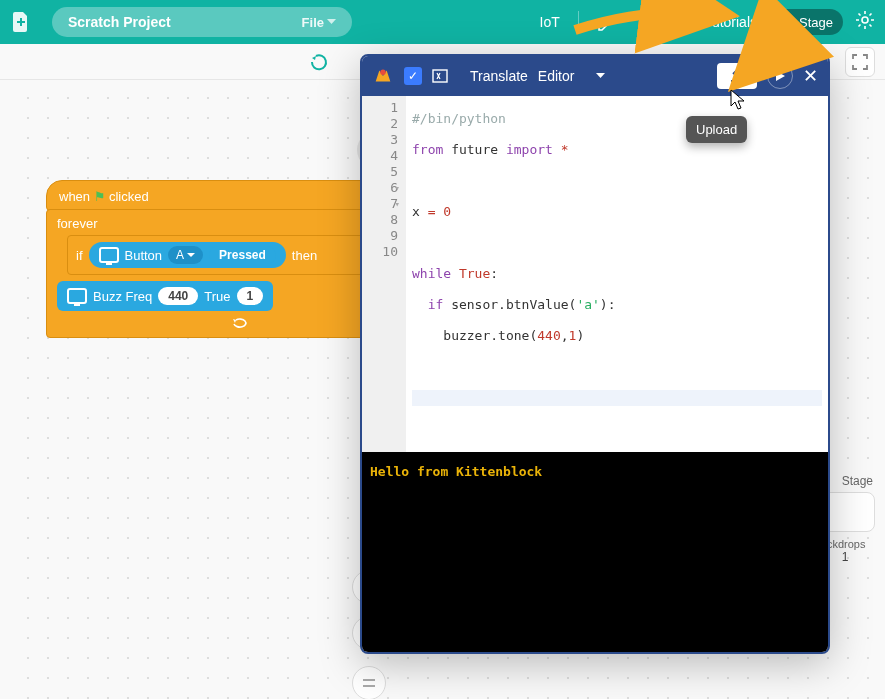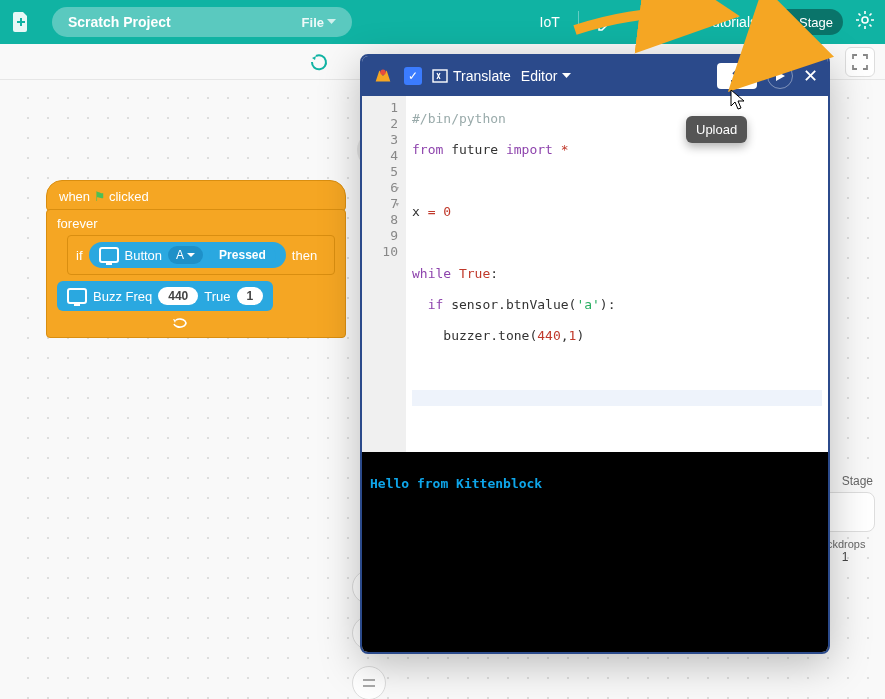--- a/index.html
+++ b/index.html
@@ -23,21 +23,21 @@
   .fullscreen { border:1px solid #ddd; border-radius:6px; width:30px; height:30px; display:flex; align-items:center; justify-content:center; cursor:pointer; background:#fff;}
   
   .workspace { position: relative; height: calc(699px - 44px - 36px); background: #f9f9f9; }
   .block-canvas { position: absolute; left: 10px; top: 0; right: 0; bottom: 0; background-image: radial-gradient(circle, #ddd 1px, transparent 1px); background-size: 20px 20px; background-position: 8px 8px; }
 
   
   .hat { position:absolute; left:36px; top:100px; }
   .blk { font-size:13px; color:#fff; font-weight:500; }
   .bhat { background:#f5a623; border:1px solid #d98e10; border-radius:16px 16px 4px 4px; padding:8px 12px 6px; min-width:120px; }
   .bhat .flag { color:#4cbf56; }
-  .forever { background:#f5a623; border:1px solid #d98e10; border-radius:4px; padding:6px 10px 26px 10px; margin-top:-2px; width:300px; position:relative; }
+  .forever { background:#f5a623; border:1px solid #d98e10; border-radius:4px; padding:6px 10px 26px 10px; margin-top:-2px; width:360px; position:relative; }
   .forever .lbl { margin-bottom:4px; display:block; }
   .forever .repeat-arrow { position:absolute; right:155px; bottom:6px; }
   .ifblk { background:#f5a623; border:1px solid #d98e10; border-radius:4px; padding:6px 8px 6px 8px; margin-left:10px; display:flex; align-items:center; gap:6px; }
   .sensor { background:#2aa8e0; border-radius:14px; padding:4px 10px; display:inline-flex; align-items:center; gap:6px; }
   .monitor-icon { width:20px; height:16px; border:2px solid #fff; border-radius:3px; position:relative; }
   .monitor-icon::after { content:""; position:absolute; left:50%; bottom:-4px; width:6px; height:2px; background:#fff; transform:translateX(-50%);}
   .dropdown-mini { background:#1e90c8; border-radius:10px; padding:2px 8px; font-size:12px; display:inline-flex; align-items:center; gap:3px; }
   .oplabel { background:#2aa8e0; border-radius:10px; padding:2px 10px; font-size:12px; font-weight:600; }
   .buzz { background:#2aa8e0; border-radius:6px; padding:6px 10px; margin-top:6px; display:inline-flex; align-items:center; gap:6px; }
   .numslot { background:#fff; color:#444; border-radius:12px; padding:2px 10px; font-size:12px; font-weight:600; }
@@ -53,41 +53,41 @@
   .rp-head { font-size:12px; color:#666; text-align:right; padding:4px 2px; }
   .rp-box { border:1px solid #ddd; border-radius:8px; height:40px; margin-bottom:6px; background:#fff; }
   .rp-label { font-size:11px; color:#666; text-align:center; }
   .rp-num { font-size:12px; color:#444; text-align:center; }
 
   
   .editor-panel { position:absolute; left:360px; top:54px; width:470px; height:600px; background:#fff; border:2px solid #2b4a8b; border-radius:8px; box-shadow:0 10px 40px rgba(0,0,0,.25); display:flex; flex-direction:column; overflow:hidden; }
   .ed-head { background:#2b4a8b; height:40px; display:flex; align-items:center; padding:0 10px; gap:10px; color:#fff; font-size:14px; }
   .ed-head .logo { width:22px; height:22px; }
   .ed-head .chk { width:18px; height:18px; background:#3b7cff; border-radius:3px; display:flex; align-items:center; justify-content:center; font-size:12px; }
-  .ed-head .item { display:flex; align-items:center; gap:5px; cursor:pointer; }
+  .ed-head .item { display:flex; align-items:center; gap:22px; cursor:pointer; }
   .ed-head .sp { flex:1; }
   .ed-head .upload-btn { background:#fff; border-radius:4px; width:40px; height:26px; display:flex; align-items:center; justify-content:center; cursor:pointer; }
   .ed-head .ico-btn { width:26px; height:26px; border:1px solid rgba(255,255,255,.4); border-radius:50%; display:flex; align-items:center; justify-content:center; cursor:pointer; }
   .ed-head .close { cursor:pointer; font-size:18px; }
 
   .code-area { flex:1; display:flex; font-family: Menlo, Consolas, monospace; font-size:13px; background:#fff; }
   .gutter { background:#f0f0f0; color:#888; text-align:right; padding:4px 8px; user-select:none; width:44px; }
   .gutter .ln { height:16px; line-height:16px; position:relative; }
   .gutter .fold::after { content:"▾"; font-size:9px; position:absolute; right:-2px; color:#aaa; }
   .code { flex:1; padding:0 6px; white-space:pre; color:#333; }
   .code .ln { height:16px; line-height:16px; }
   .code .hl { background:#eef3fb; display:block; width:100%; }
   .c-gray { color:#9aa; }
   .c-kw { color:#8e44ad; }
   .c-op { color:#c0392b; }
   .c-str { color:#27ae60; }
   .c-num { color:#c0392b; }
   .c-id { color:#333; }
 
-  .terminal { height:200px; background:#000; color:#0ea5e9; font-family: Menlo, Consolas, monospace; font-size:13px; padding:24px 8px; font-weight:700; }
+  .terminal { height:200px; background:#000; color:#eab308; font-family: Menlo, Consolas, monospace; font-size:13px; padding:12px 8px; font-weight:700; }
 
   
   .tooltip { position:absolute; background:#555; color:#fff; padding:6px 10px; border-radius:6px; font-size:13px; box-shadow:0 4px 10px rgba(0,0,0,.3); }
 
   
   .arrow { position:absolute; pointer-events:none; }
   .arrow svg { overflow:visible; }
 
   
   .cursor { position:absolute; width:20px; height:24px; pointer-events:none; }

